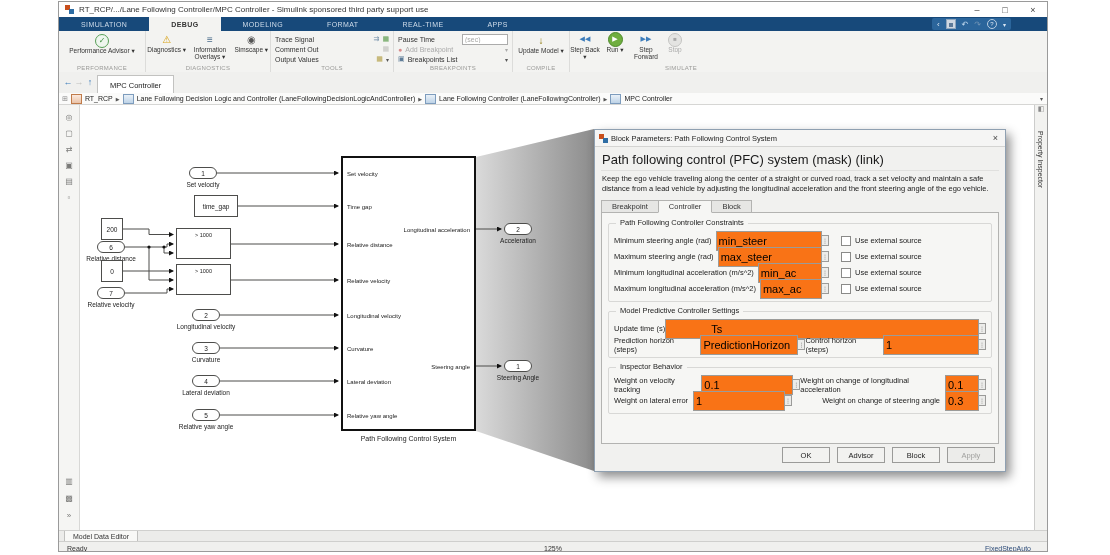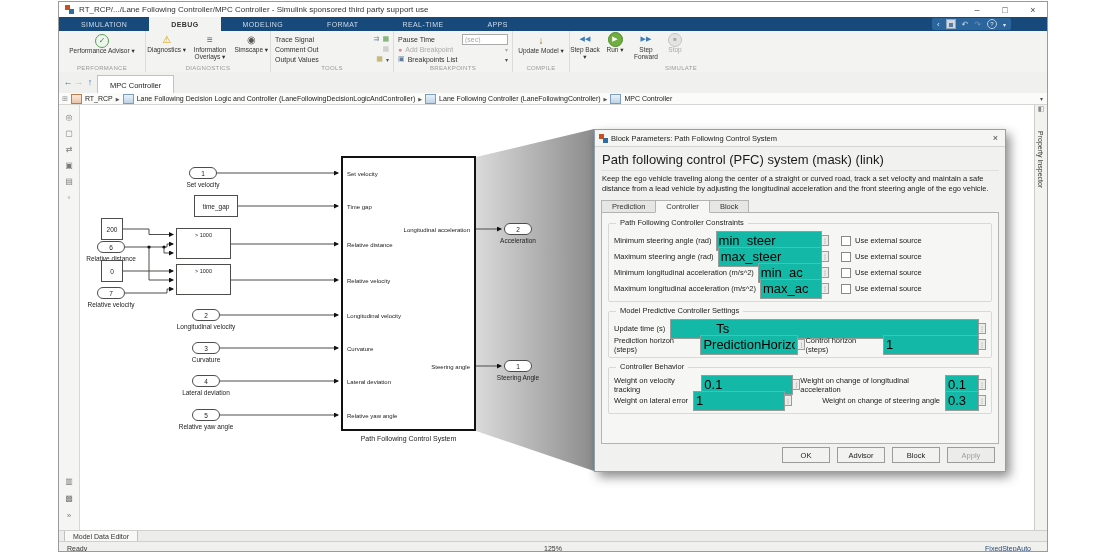--- a/index.html
+++ b/index.html
@@ -68,21 +68,21 @@
   .desc{font-size:7.5px;line-height:1.3;color:#1a1a1a;padding:3px 1px 5px;}
   #dlg-tabs{display:flex;height:13px;flex:none;margin-top:1px;}
   .dtab{padding:0 10px;display:flex;align-items:center;border:1px solid #b3b3b1;background:#e6e6e4;color:#333;margin-right:-1px;}
   .dtab.active{background:#f6f6f4;border-bottom-color:#f6f6f4;position:relative;z-index:2;}
   #dlg-panel{flex:1;border:1px solid #b3b3b1;background:#f6f6f4;margin-top:-1px;padding:6px 5px 4px;overflow:hidden;}
   .group{position:relative;border:1px solid #d8d8d6;border-radius:2px;margin:4px 1px 9px;padding:9px 5px 4px;}
   .gtitle{position:absolute;top:-6px;left:7px;background:#f6f6f4;padding:0 4px;font-size:7.5px;color:#222;}
   .frow{display:flex;align-items:center;height:16px;}
   .cw{display:flex;align-items:center;width:208px;flex:none;}
   .cw .lbl{white-space:nowrap;}
-  .din{background:#14b8a6;border:1px solid #9b9b99;height:20px;font-size:13px;padding:0 2px;font-family:"Liberation Sans",sans-serif;box-sizing:border-box;}
+  .din{background:#f97316;border:1px solid #9b9b99;height:20px;font-size:11px;padding:0 2px;font-family:"Liberation Sans",sans-serif;box-sizing:border-box;}
   .cw .din{flex:1;margin-left:4px;min-width:10px;}
   .spin{width:7px;height:11px;border:1px solid #9b9b99;border-left:none;background:#ececea;display:flex;align-items:center;justify-content:center;font-size:6px;color:#555;box-sizing:border-box;flex:none;}
   .cb{width:8px;height:8px;background:#fff;border:1px solid #8a8a88;margin:0 4px 0 12px;flex:none;}
   .cblbl{white-space:nowrap;}
   .spacer{flex:1;}
   #dlg-btns{flex:none;height:22px;display:flex;align-items:center;justify-content:flex-end;gap:7px;padding-right:4px;}
   .dbtn{width:46px;height:14px;background:#f2f2f0;border:1px solid #9b9b99;display:flex;align-items:center;justify-content:center;font-size:7.5px;color:#222;}
   .dbtn.disabled{color:#a0a09e;background:#ececea;}
   
   #mde-row{position:absolute;left:0;top:528px;width:100%;height:11px;background:#ececea;border-top:1px solid #d0d0ce;}
@@ -367,21 +367,21 @@
           <i class="a"></i>
           <i class="b"></i>
         </span>
       <span class="t">Block Parameters: Path Following Control System</span>
       <span class="x">×</span>
     </div>
     <div id="dlg-body">
       <div class="mask-line">Path following control (PFC) system (mask) (link)</div>
       <div class="desc">Keep the ego vehicle traveling along the center of a straight or curved road, track a set velocity and maintain a safe distance from a lead vehicle by adjusting the longitudinal acceleration and the front steering angle of the ego vehicle.</div>
       <div id="dlg-tabs">
-        <span class="dtab">Prediction</span>
+        <span class="dtab">Breakpoint</span>
         <span class="dtab active">Controller</span>
         <span class="dtab">Block</span>
       </div>
       <div id="dlg-panel">
 
         <div class="group">
           <span class="gtitle">Path Following Controller Constraints</span>
           <div class="frow">
             <span class="cw">
                 <span class="lbl">Minimum steering angle (rad)</span>
@@ -417,36 +417,36 @@
             <span class="spin">⋮</span>
             <span class="cb"></span>
             <span class="cblbl">Use external source</span>
           </div>
         </div>
 
         <div class="group">
           <span class="gtitle">Model Predictive Controller Settings</span>
           <div class="frow">
             <span class="lbl">Update time (s)</span>
-            <input class="din" style="flex: 1 1 0%; margin-left: 5px; padding-left: 45px;" value="Ts">
+            <input class="din" style="flex: 1 1 0%;  padding-left: 45px;" value="Ts">
             <span class="spin">⋮</span>
           </div>
           <div class="frow">
             <span class="lbl">Prediction horizon (steps)</span>
             <input class="din" style="width: 98px; margin-left: 5px;" value="PredictionHorizon">
             <span class="spin">⋮</span>
             <span class="spacer"></span>
             <span class="lbl">Control horizon (steps)</span>
             <input class="din" style="width: 96px; margin-left: 5px;" value="1">
             <span class="spin">⋮</span>
           </div>
         </div>
 
         <div class="group">
-          <span class="gtitle">Controller Behavior</span>
+          <span class="gtitle">Inspector Behavior</span>
           <div class="frow">
             <span class="lbl">Weight on velocity tracking</span>
             <input class="din" style="width: 92px; margin-left: 5px;" value="0.1">
             <span class="spin">⋮</span>
             <span class="spacer"></span>
             <span class="lbl">Weight on change of longitudinal acceleration</span>
             <input class="din" style="width: 34px; margin-left: 5px;" value="0.1">
             <span class="spin">⋮</span>
           </div>
           <div class="frow">

